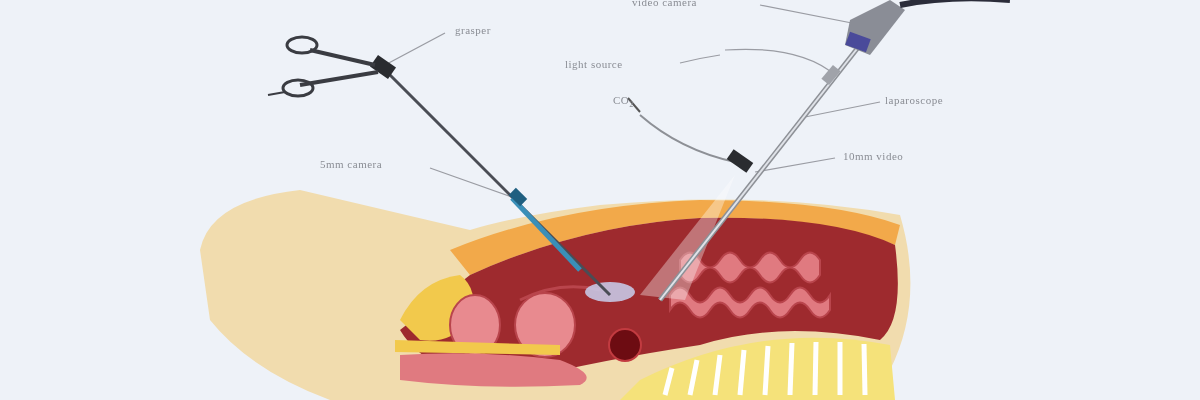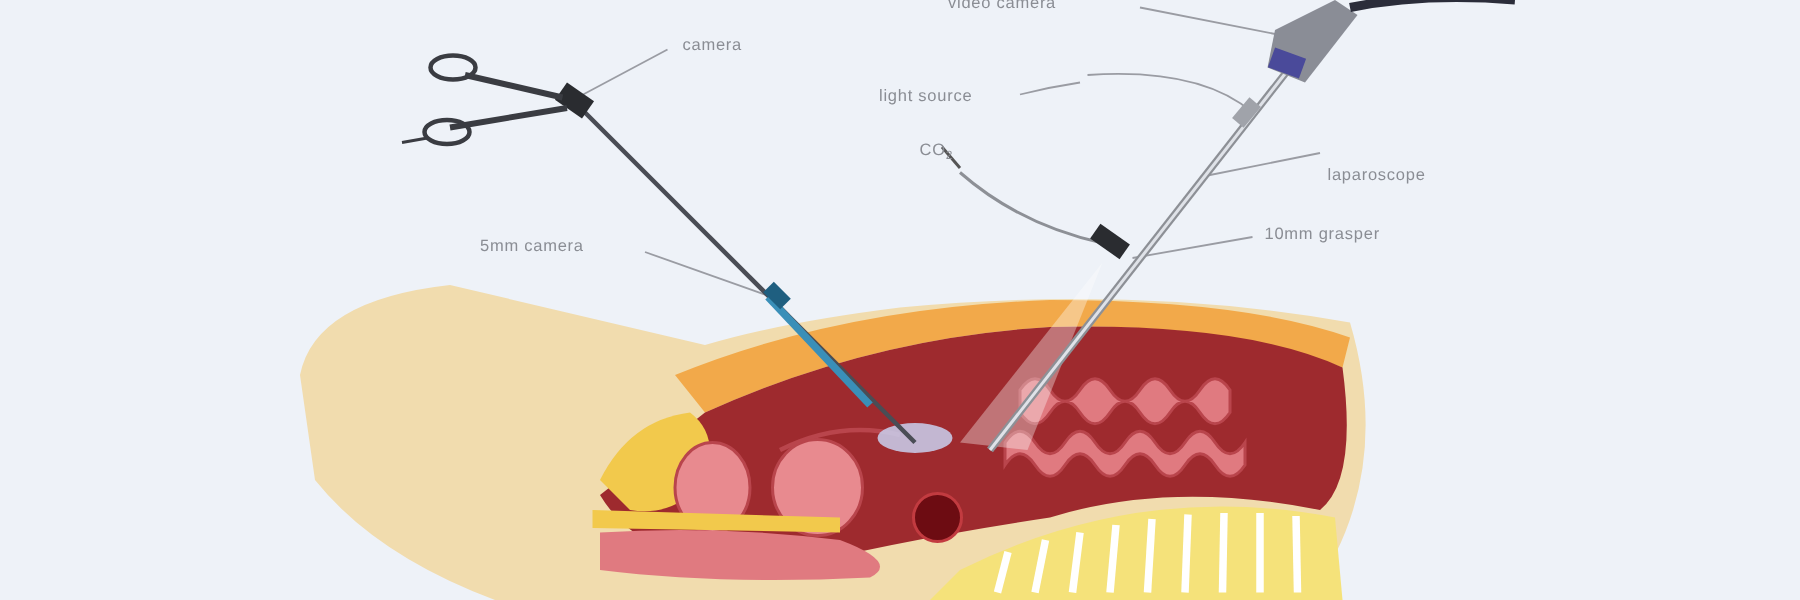--- a/index.html
+++ b/index.html
@@ -1,17 +1,17 @@
 <!DOCTYPE html>
 <html><head>
 <meta charset="utf-8">
 <style>
   html,body{margin:0;padding:0;}
   body{width:1200px;height:400px;overflow:hidden;background:#eef2f8;font-family:"Liberation Sans",sans-serif;}
-  .stage{position:relative;width:1200px;height:400px;background:#eef2f8;}
+  .stage{position:relative;width:1200px;height:400px;background:#eef2f8;font-family:Liberation Serif, serif;}
   svg.art{position:absolute;left:0;top:0;}
   .label{position:absolute;font-size:11px;color:#8a8d94;letter-spacing:0.5px;white-space:nowrap;}
   .label sub{font-size:8px;}
 </style>
 </head>
 <body>
 
 <div class="stage">
 
   <svg class="art" width="1200" height="400" viewBox="0 0 1200 400">
@@ -91,19 +91,19 @@
     </g>
 
     <g>
       <path d="M850 20 L890 0 L905 10 L870 55 L845 45 Z" fill="#8a8d96"></path>
       <rect x="847" y="35" width="22" height="14" fill="#4a4a9a" transform="rotate(20 858 42)"></rect>
       <path d="M900 5 Q950 -5 1010 0" stroke="#2b2d3a" stroke-width="6" fill="none"></path>
     </g>
   </svg>
 
   <div class="label" style="left:632px;top:-4px;">video camera</div>
-  <div class="label" style="left:455px;top:24px;">camera</div>
-  <div class="label" style="left:565px;top:58px;margin-left:21px;">light source</div>
+  <div class="label" style="left:455px;top:24px;">grasper</div>
+  <div class="label" style="left:565px;top:58px;">light source</div>
   <div class="label" style="left:613px;top:94px;"><span>CO</span><sub>2</sub></div>
-  <div class="label" style="left:885px;top:111px;">laparoscope</div>
-  <div class="label" style="left:843px;top:150px;">10mm grasper</div>
+  <div class="label" style="left:885px;top:94px;">laparoscope</div>
+  <div class="label" style="left:843px;top:150px;">10mm video</div>
   <div class="label" style="left:320px;top:158px;">5mm camera</div>
 </div>
 
 </body></html>

